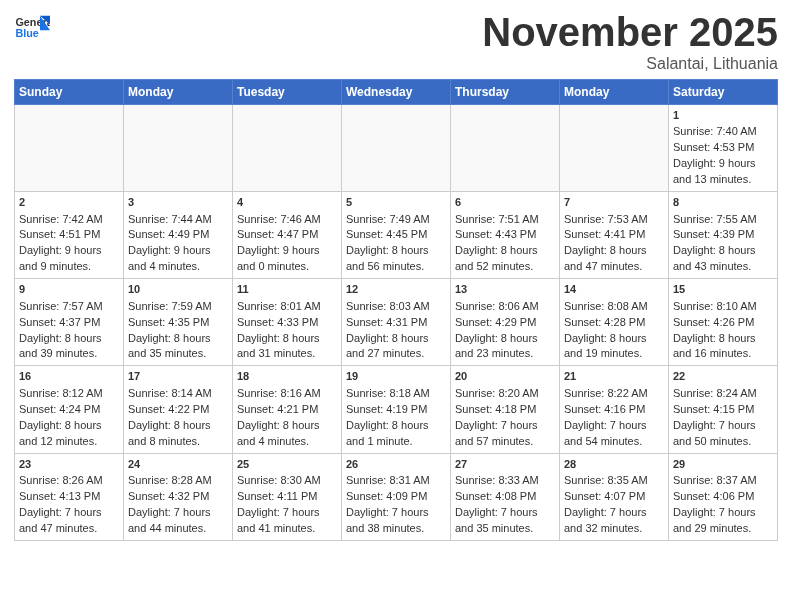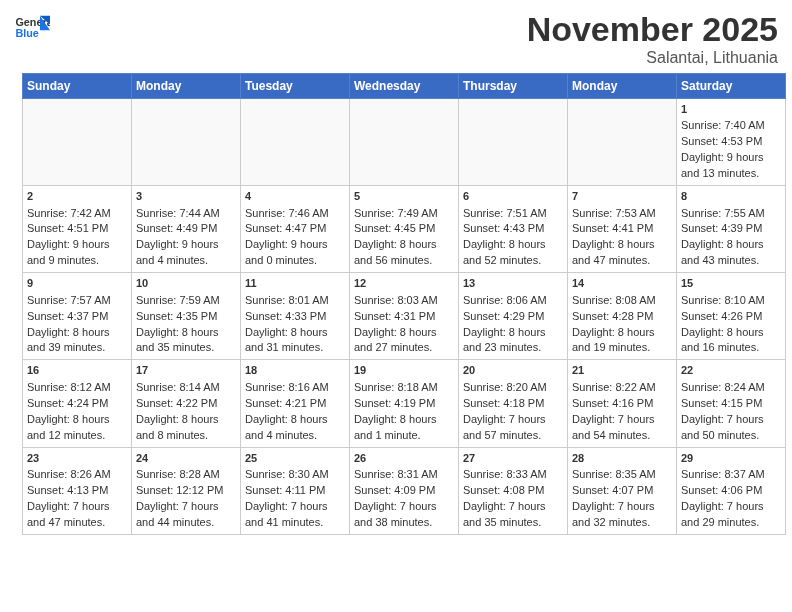--- a/index.html
+++ b/index.html
@@ -26,33 +26,32 @@
       gap: 4px;
     }
     .logo-icon {
       width: 36px;
       height: 36px;
     }
     .title-block {
       text-align: right;
     }
     .month-title {
-      font-size: 34px;
+      font-size: 40px;
       font-weight: bold;
       color: #333;
     }
     .location {
       font-size: 16px;
       color: #555;
     }
     table {
       width: 100%;
       border-collapse: collapse;
       font-size: 10px;
-      margin-left: 8px;
     }
     thead th {
       background: #3a6bc4;
       color: #fff;
       padding: 5px 4px;
       text-align: left;
       font-size: 12px;
       font-weight: bold;
       border: 1px solid #5580cc;
     }
@@ -264,21 +263,21 @@
         <tr>
           <td>
             <span class="day-number">23</span>
             <div class="day-info">Sunrise: 8:26 AM
 Sunset: 4:13 PM
 Daylight: 7 hours and 47 minutes.</div>
           </td>
           <td>
             <span class="day-number">24</span>
             <div class="day-info">Sunrise: 8:28 AM
-Sunset: 12:12 PM
+Sunset: 4:32 PM
 Daylight: 7 hours and 44 minutes.</div>
           </td>
           <td>
             <span class="day-number">25</span>
             <div class="day-info">Sunrise: 8:30 AM
 Sunset: 4:11 PM
 Daylight: 7 hours and 41 minutes.</div>
           </td>
           <td>
             <span class="day-number">26</span>

